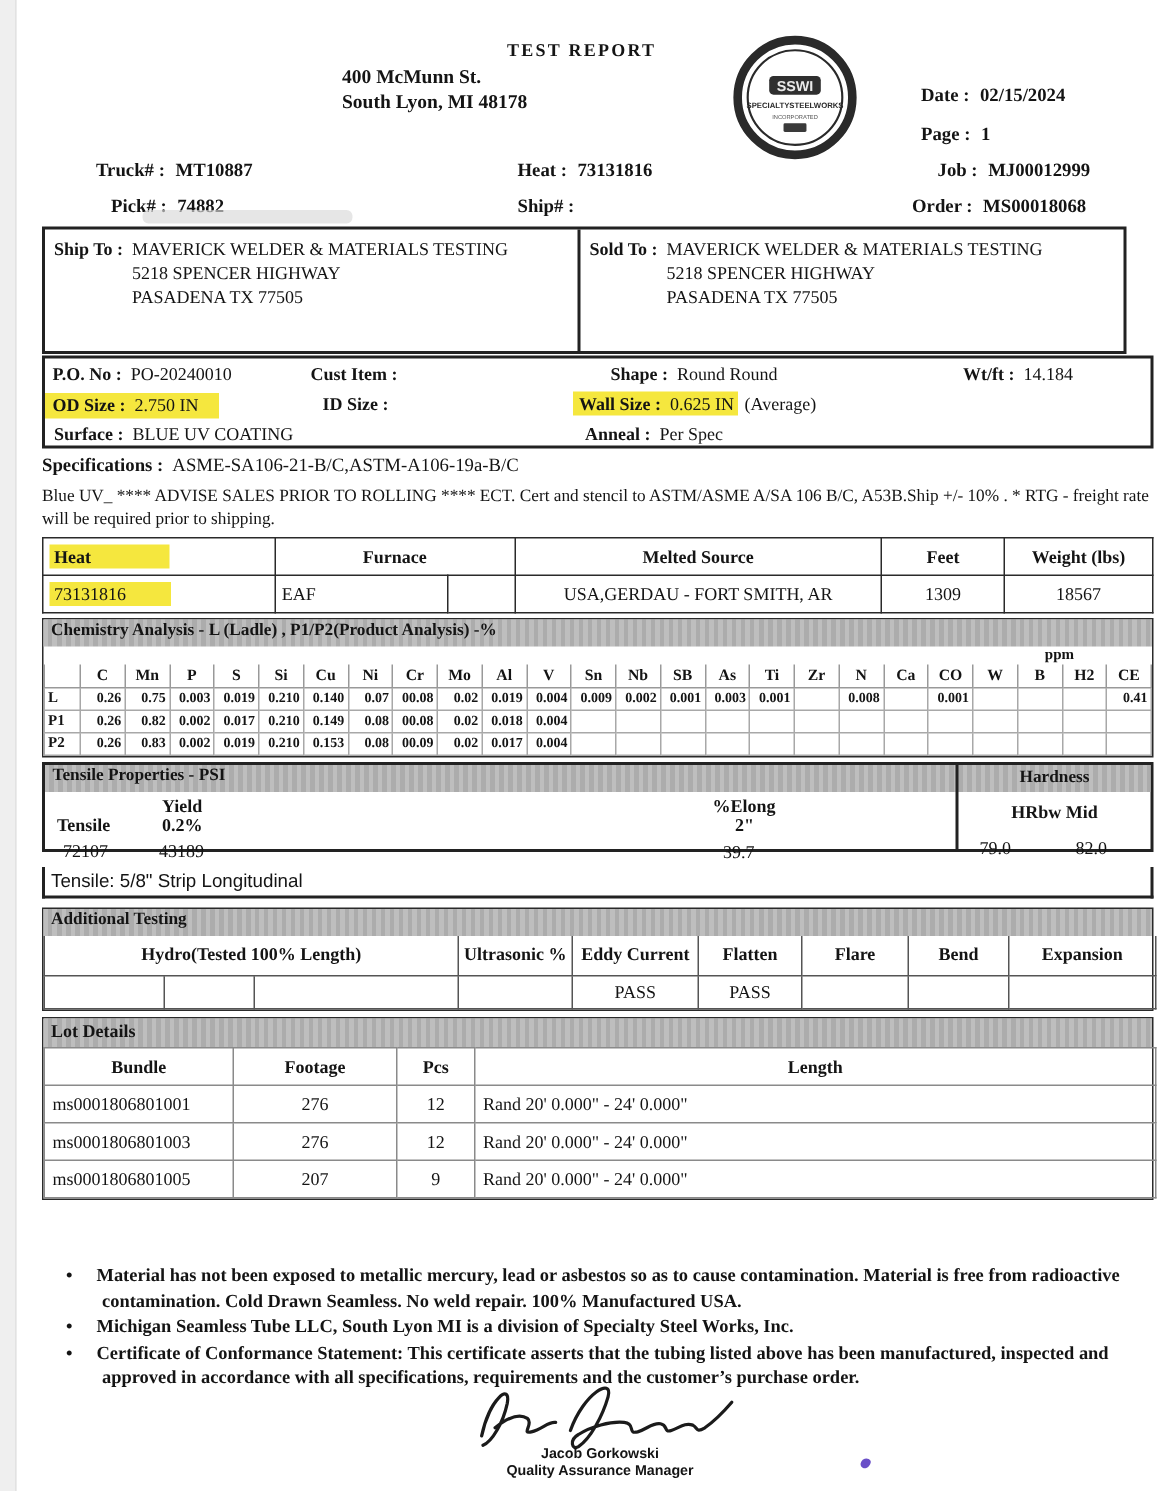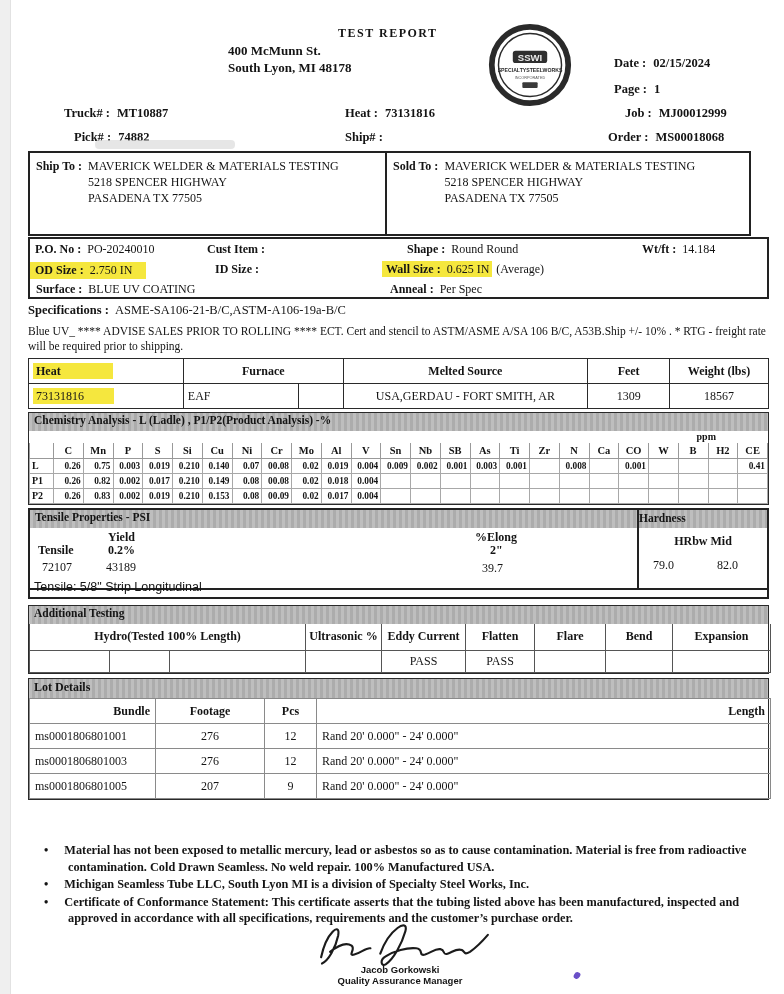--- a/index.html
+++ b/index.html
@@ -58,40 +58,40 @@
   #chem { position:absolute; left:28px; top:412px; width:741px; border:1.5px solid #2a2a2a; }
   .graybar { background:#b5b5b5; background-image:repeating-linear-gradient(90deg, rgba(255,255,255,.12) 0 3px, rgba(0,0,0,.05) 3px 6px); font-weight:bold; padding:1px 5px; }
   #chem-bar { font-size:11.5px; height:18px; }
   #chem-ppm { height:12px; font-size:10px; font-weight:bold; text-align:right; padding-right:52px; line-height:11px; }
   #chem-table { width:100%; border-collapse:collapse; table-layout:fixed; }
   #chem-table th { font-size:10.5px; font-weight:bold; text-align:center; height:15px; border:1px solid #999; border-top:none; }
   #chem-table td { font-size:9.3px; font-weight:bold; text-align:right; height:15px; padding-right:2px; border:1px solid #a8a8a8; }
   #chem-table .rowlbl { text-align:left; padding-left:2px; font-size:10px; }
 
   
-  #tensile { position:absolute; left:28px; top:508px; width:741px; height:82px; border:2px solid #222; font-size:12px; }
+  #tensile { position:absolute; left:28px; top:508px; width:741px; height:60px; border:2px solid #222; font-size:12px; }
   #tensile-bar { position:absolute; left:0; top:0; width:100%; height:18px; font-size:11.5px; }
   .tens { position:absolute; white-space:nowrap; font-weight:bold; }
   .tensv { position:absolute; white-space:nowrap; }
   #hardness-box { position:absolute; right:0; top:0; bottom:0; width:130px; border-left:2px solid #222; }
-  #hardness-title { position:absolute; top:2px; width:100%; text-align:left; font-weight:bold; font-size:11.5px; }
+  #hardness-title { position:absolute; top:2px; width:100%; text-align:center; font-weight:bold; font-size:11.5px; }
   #strip-note { position:absolute; left:28px; top:578px; width:741px; height:21px; border:2px solid #222; border-top:none; font-family:"Liberation Sans", sans-serif; font-size:12.5px; padding:2px 4px; }
 
   
   #addtest { position:absolute; left:28px; top:605px; width:741px; border:1.5px solid #2a2a2a; }
   #at-bar { font-size:11.5px; height:18px; }
   #at-table { width:100%; border-collapse:collapse; table-layout:fixed; font-size:12px; }
   #at-table th { font-weight:bold; text-align:center; height:26px; border:1px solid #555; border-top:none; }
   #at-table td { text-align:center; height:22px; border:1px solid #555; }
 
   
   #lot { position:absolute; left:28px; top:678px; width:741px; border:1.5px solid #2a2a2a; }
   #lot-bar { font-size:12px; height:19px; }
   #lot-table { width:100%; border-collapse:collapse; table-layout:fixed; font-size:12px; }
-  #lot-table th { font-weight:bold; text-align:right; height:25px; border:1px solid #8a8a8a; padding:0 5px; }
+  #lot-table th { font-weight:bold; text-align:center; height:25px; border:1px solid #8a8a8a; padding:0 5px; }
   #lot-table th.c, #lot-table td.c { text-align:center; }
   #lot-table td { height:25px; border:1px solid #8a8a8a; padding:0 5px; }
 
   
   #notes { position:absolute; left:30px; top:842px; width:735px; font-size:12.3px; font-weight:bold; line-height:16.5px; }
   #notes .note-item { padding-left:38px; text-indent:-24px; margin-bottom:1px; }
   #notes .note-item::before { content:"\2022"; margin-right:16px; }
 
   
   #signature { position:absolute; left:280px; top:916px; width:240px; text-align:center; }

